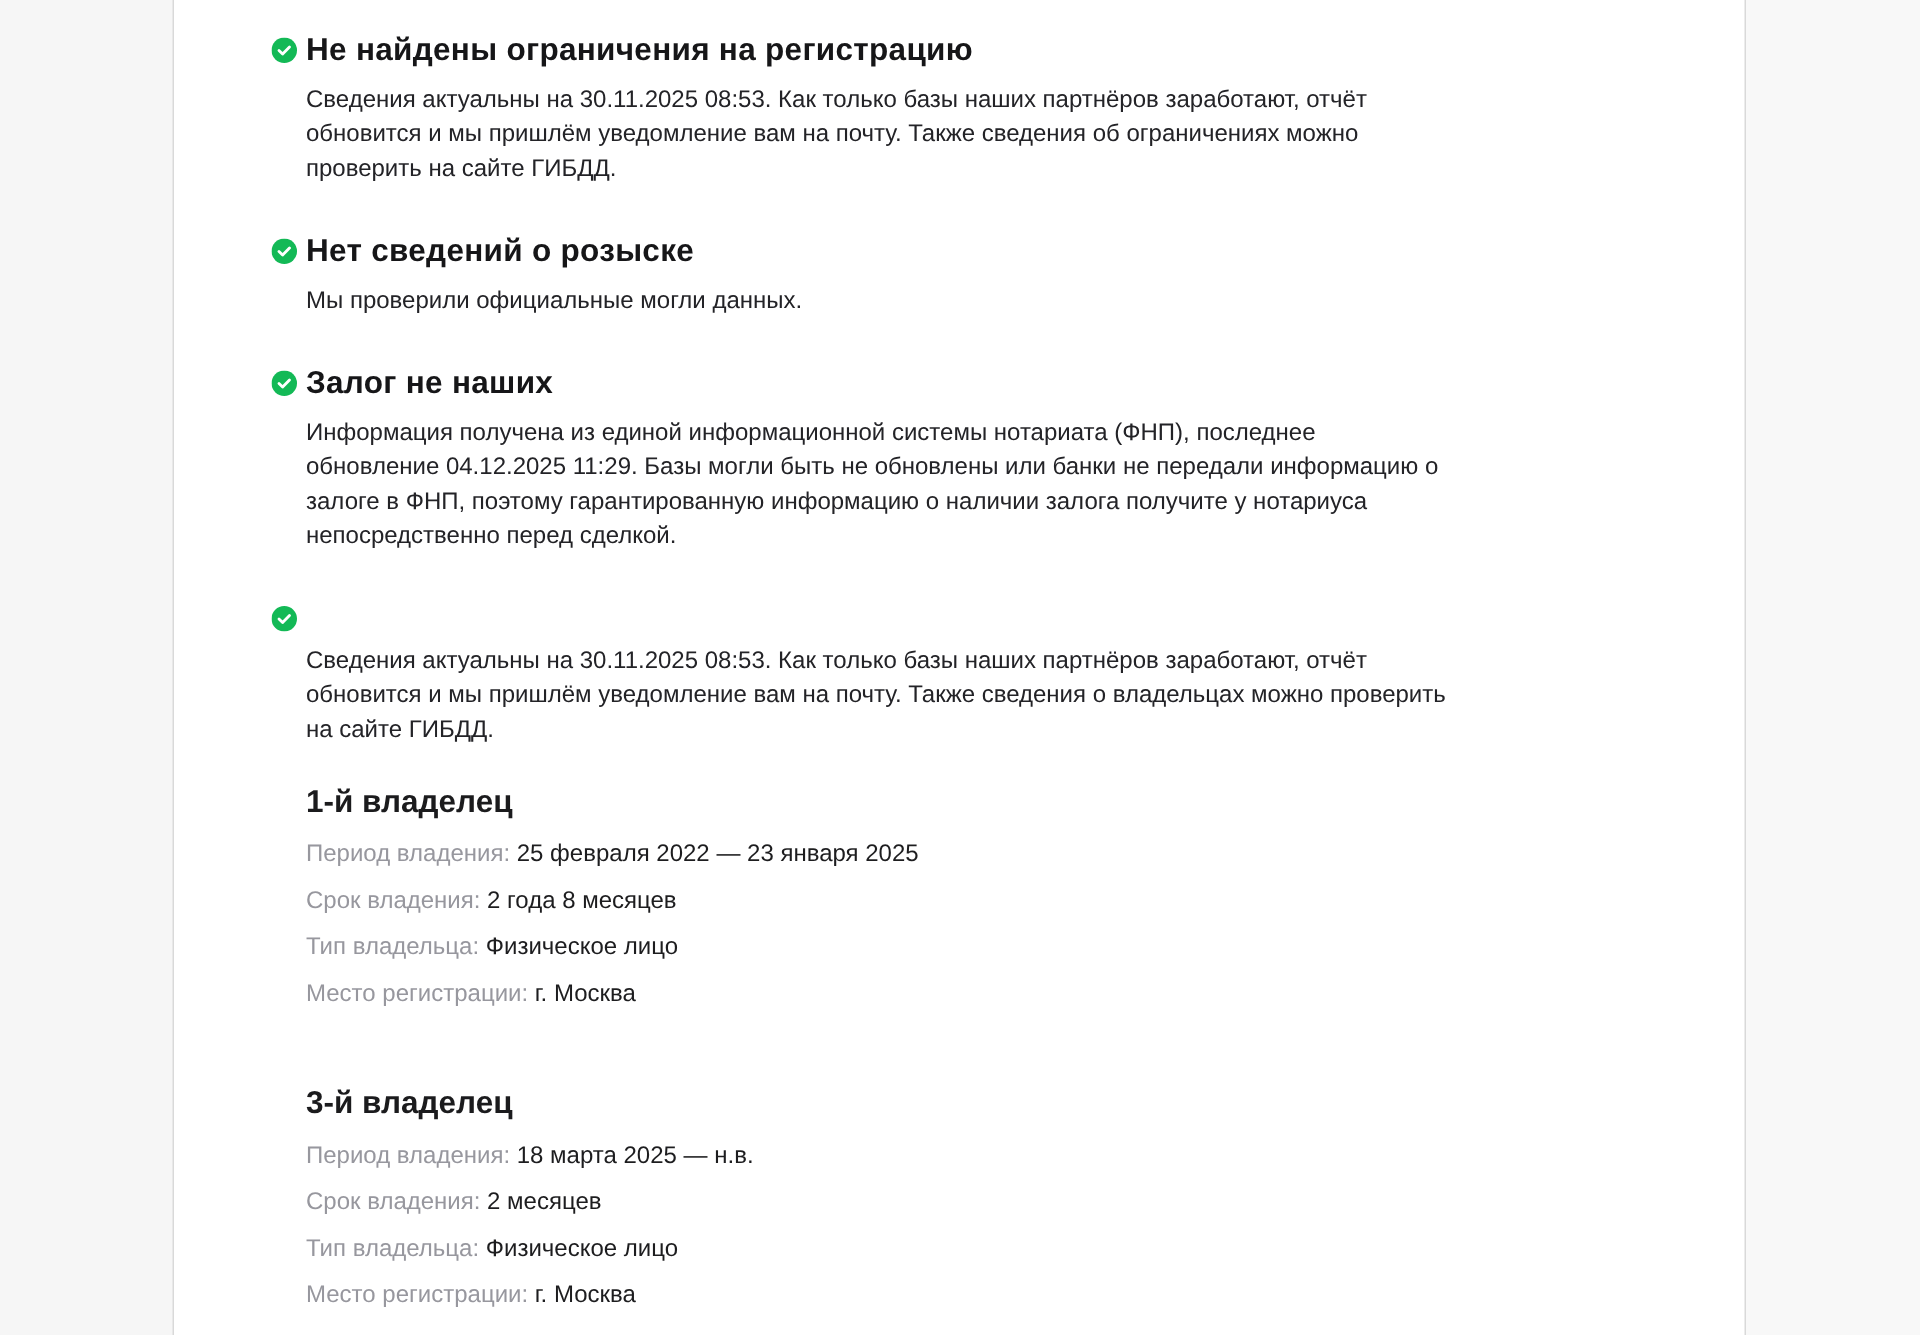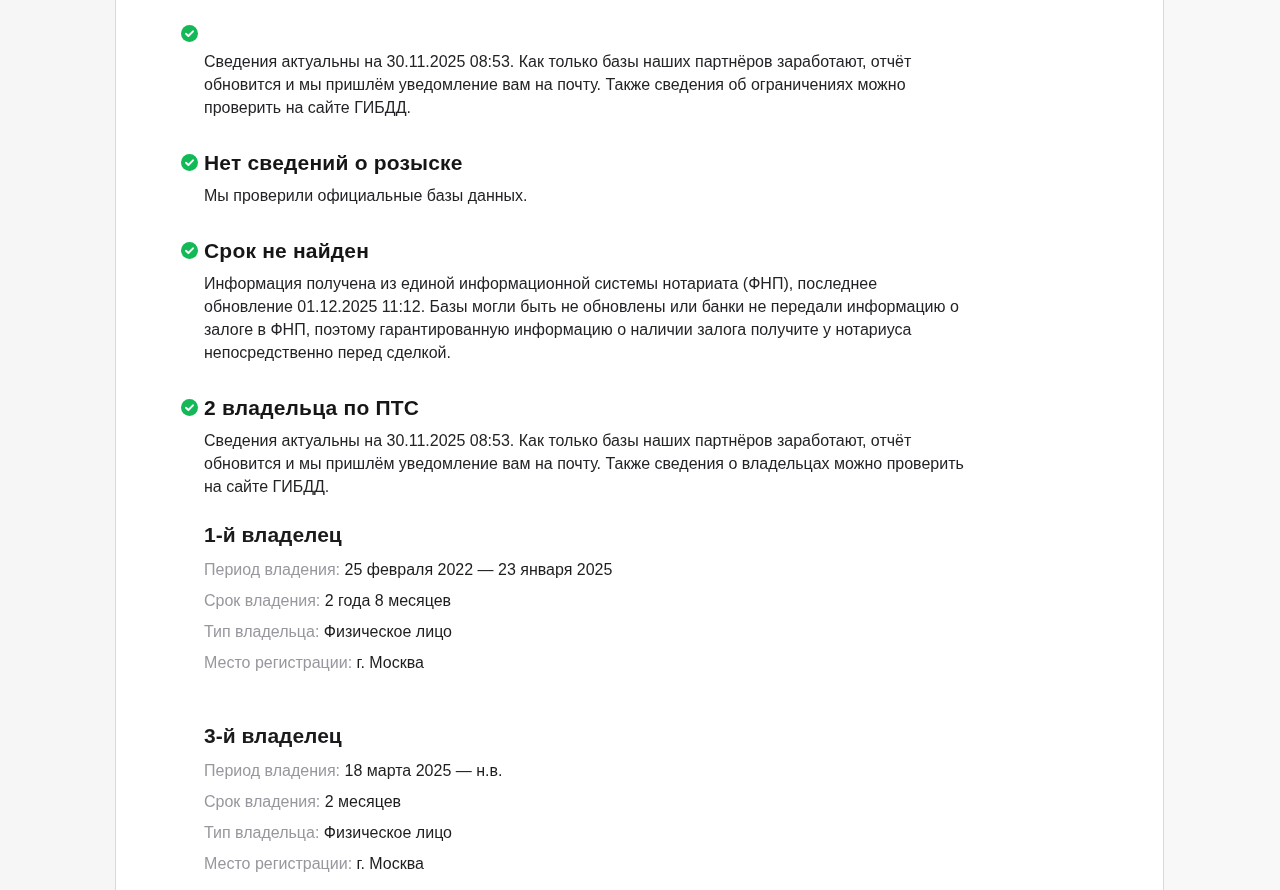--- a/index.html
+++ b/index.html
@@ -78,58 +78,58 @@
 <div class="gutter-left"></div>
 
 <main class="card">
 
   <section class="section">
     <div class="section-head">
       <svg class="status-icon" viewBox="0 0 17 17">
         <circle cx="8.5" cy="8.5" r="8.5" class="icon-circle" fill="#13b956"></circle>
         <path d="M5 8.7 L7.4 11 L12 6.3" fill="none" stroke="#ffffff" stroke-width="1.9" stroke-linecap="round" stroke-linejoin="round"></path>
       </svg>
+      <h2 class="section-title">Не найдены ограничения на регистрацию</h2>
     </div>
     <p class="section-body">Сведения актуальны на 30.11.2025 08:53. Как только базы наших партнёров заработают, отчёт
 обновится и мы пришлём уведомление вам на почту. Также сведения об ограничениях можно
 проверить на сайте ГИБДД.</p>
   </section>
 
   <section class="section">
     <div class="section-head">
       <svg class="status-icon" viewBox="0 0 17 17">
         <circle cx="8.5" cy="8.5" r="8.5" class="icon-circle" fill="#13b956"></circle>
         <path d="M5 8.7 L7.4 11 L12 6.3" fill="none" stroke="#ffffff" stroke-width="1.9" stroke-linecap="round" stroke-linejoin="round"></path>
       </svg>
       <h2 class="section-title">Нет сведений о розыске</h2>
     </div>
-    <p class="section-body">Мы проверили официальные базы данных.</p>
+    <p class="section-body">Мы проверили официальные могли данных.</p>
   </section>
 
   <section class="section">
     <div class="section-head">
       <svg class="status-icon" viewBox="0 0 17 17">
         <circle cx="8.5" cy="8.5" r="8.5" class="icon-circle" fill="#13b956"></circle>
         <path d="M5 8.7 L7.4 11 L12 6.3" fill="none" stroke="#ffffff" stroke-width="1.9" stroke-linecap="round" stroke-linejoin="round"></path>
       </svg>
-      <h2 class="section-title">Срок не найден</h2>
+      <h2 class="section-title">Залог не наших</h2>
     </div>
     <p class="section-body">Информация получена из единой информационной системы нотариата (ФНП), последнее
-обновление 01.12.2025 11:12. Базы могли быть не обновлены или банки не передали информацию о
+обновление 04.12.2025 11:29. Базы могли быть не обновлены или банки не передали информацию о
 залоге в ФНП, поэтому гарантированную информацию о наличии залога получите у нотариуса
 непосредственно перед сделкой.</p>
   </section>
 
   <section class="section">
     <div class="section-head">
       <svg class="status-icon" viewBox="0 0 17 17">
         <circle cx="8.5" cy="8.5" r="8.5" class="icon-circle" fill="#13b956"></circle>
         <path d="M5 8.7 L7.4 11 L12 6.3" fill="none" stroke="#ffffff" stroke-width="1.9" stroke-linecap="round" stroke-linejoin="round"></path>
       </svg>
-      <h2 class="section-title">2 владельца по ПТС</h2>
     </div>
     <p class="section-body">Сведения актуальны на 30.11.2025 08:53. Как только базы наших партнёров заработают, отчёт
 обновится и мы пришлём уведомление вам на почту. Также сведения о владельцах можно проверить
 на сайте ГИБДД.</p>
 
     <div class="owners">
 
       <div class="owner-block">
         <h3 class="owner-title">1-й владелец</h3>
         <div class="owner-row">

